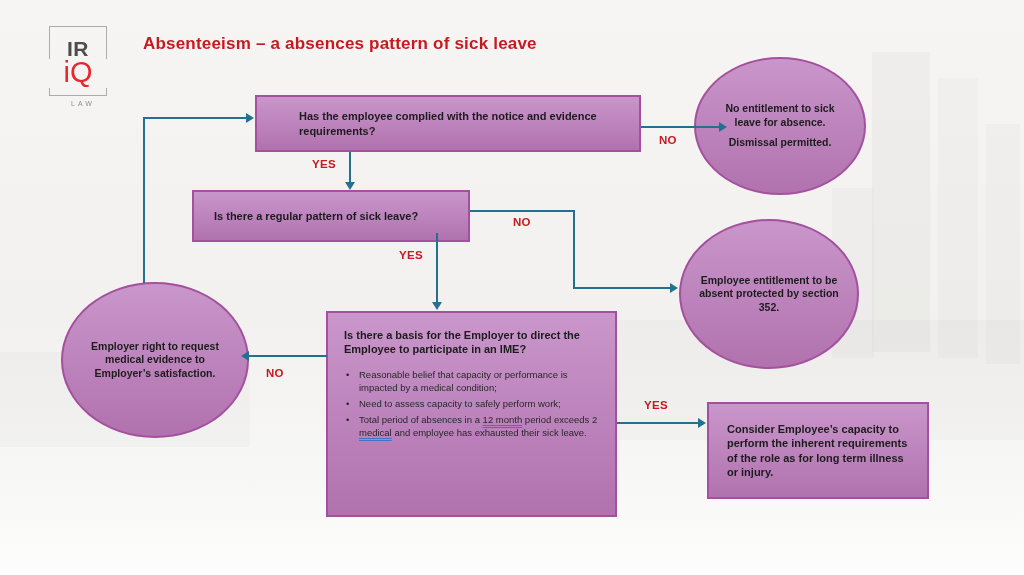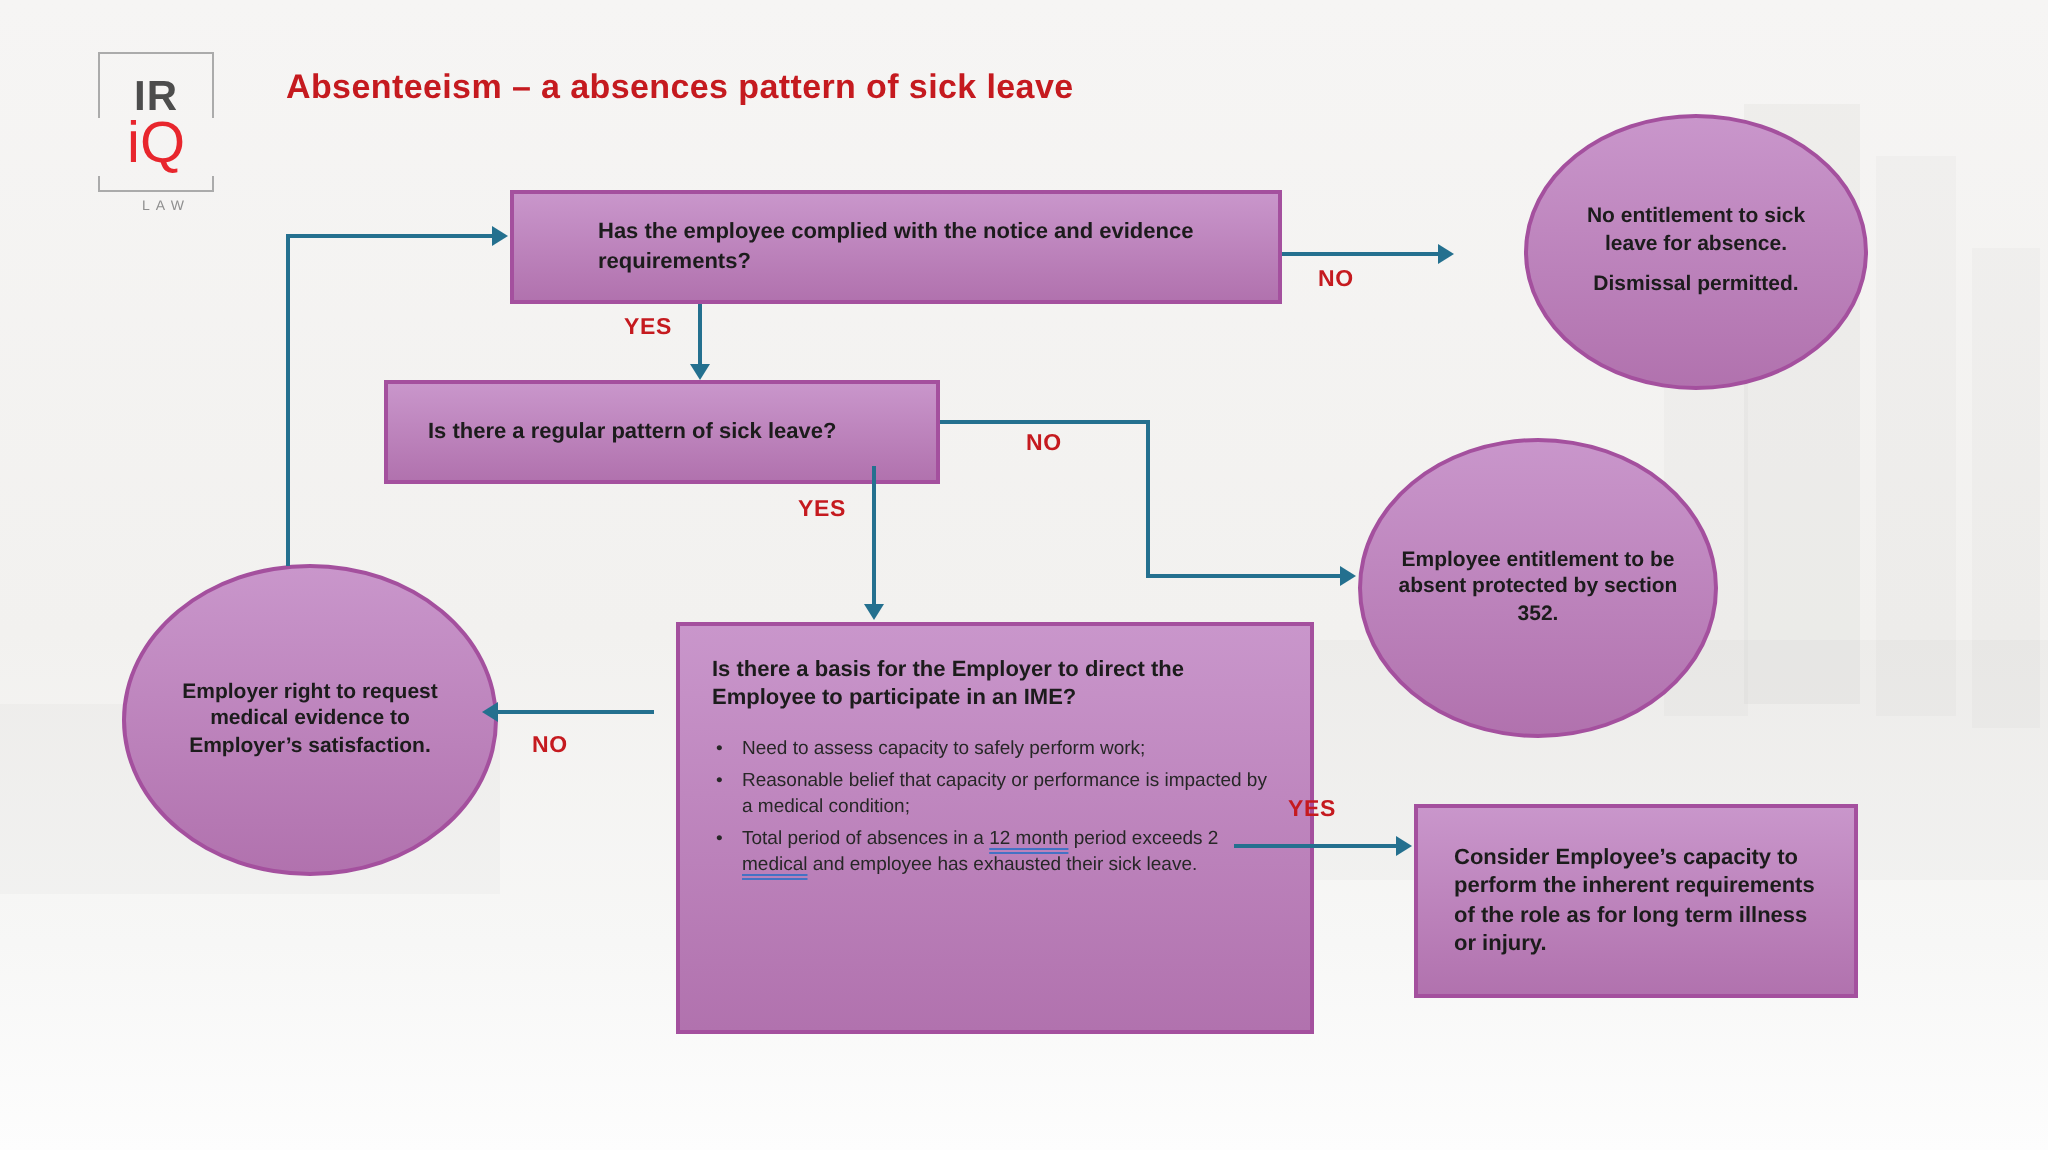--- a/index.html
+++ b/index.html
@@ -85,38 +85,38 @@
     <div class="logo-bottom"></div>
     <div class="logo-law">LAW</div>
   </div>
 
   <div class="page-title">Absenteeism – a absences pattern of sick leave</div>
 
   <div class="shape qbox" style="left:255px;top:95px;width:386px;height:57px;padding:0 12px 0 42px;">
     <span>Has the employee complied with the notice and evidence requirements?</span>
   </div>
 
-  <div class="shape ellipse" style="left:762px;top:57px;width:172px;height:138px;padding:0 20px;gap:7px;">
+  <div class="shape ellipse" style="left:694px;top:57px;width:172px;height:138px;padding:0 20px;gap:7px;">
     <div>No entitlement to sick leave for absence.</div>
     <div>Dismissal permitted.</div>
   </div>
 
   <div class="shape qbox" style="left:192px;top:190px;width:278px;height:52px;padding:0 10px 0 20px;">
     <span>Is there a regular pattern of sick leave?</span>
   </div>
 
   <div class="shape ellipse" style="left:679px;top:219px;width:180px;height:150px;padding:0 16px;">
     <div>Employee entitlement to be absent protected by section 352.</div>
   </div>
 
-  <div class="shape" style="left:326px;top:311px;width:319px;height:206px;padding:15px 14px 0 16px;margin-left:12px;">
+  <div class="shape" style="left:326px;top:311px;width:291px;height:206px;padding:15px 14px 0 16px;">
     <div class="ime-heading">Is there a basis for the Employer to direct the Employee to participate in an IME?</div>
     <ul class="ime-list">
+      <li>Reasonable belief that capacity or performance is impacted by a medical condition;</li>
       <li>Need to assess capacity to safely perform work;</li>
-      <li>Reasonable belief that capacity or performance is impacted by a medical condition;</li>
       <li><span>Total period of absences in a </span><span class="gram">12 month</span><span> period exceeds 2 </span><span class="gram">medical</span><span> and employee has exhausted their sick leave.</span></li>
     </ul>
   </div>
 
   <div class="shape ellipse" style="left:61px;top:282px;width:188px;height:156px;padding:0 28px;">
     <div>Employer right to request medical evidence to Employer’s satisfaction.</div>
   </div>
 
   <div class="shape qbox" style="left:707px;top:402px;width:222px;height:97px;padding:0 12px 0 18px;">
     <span>Consider Employee’s capacity to perform the inherent requirements of the role as for long term illness or injury.</span>

